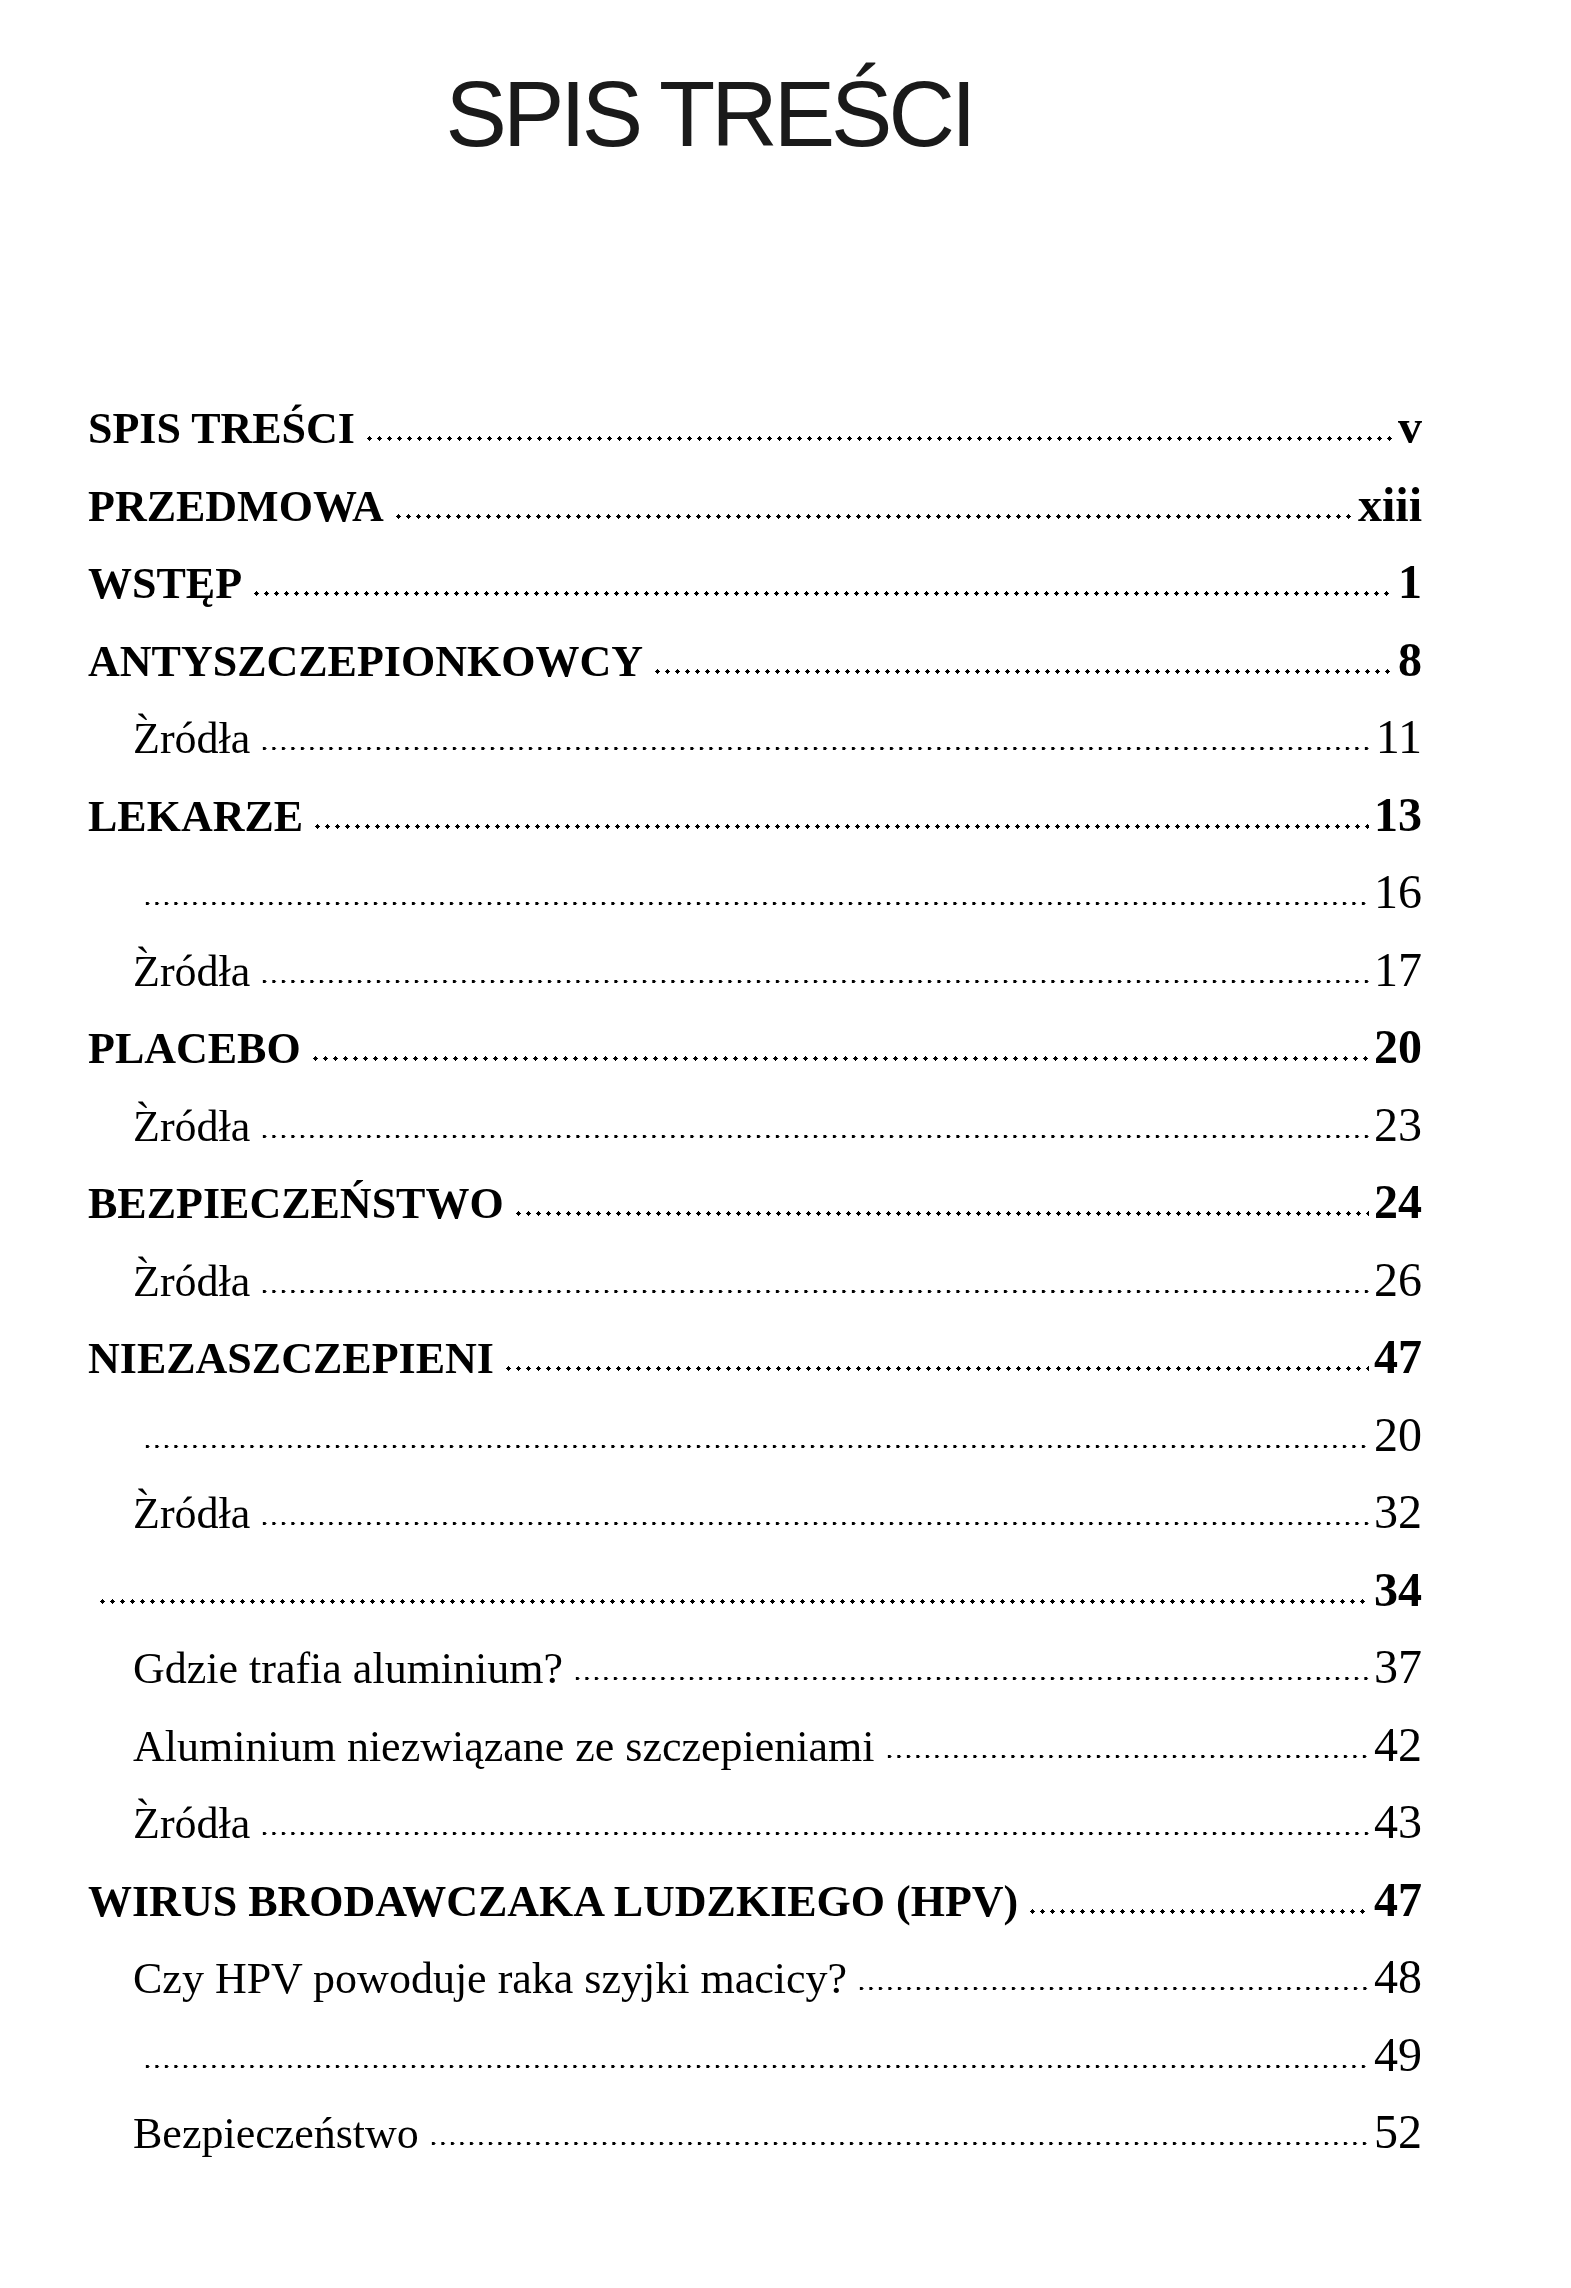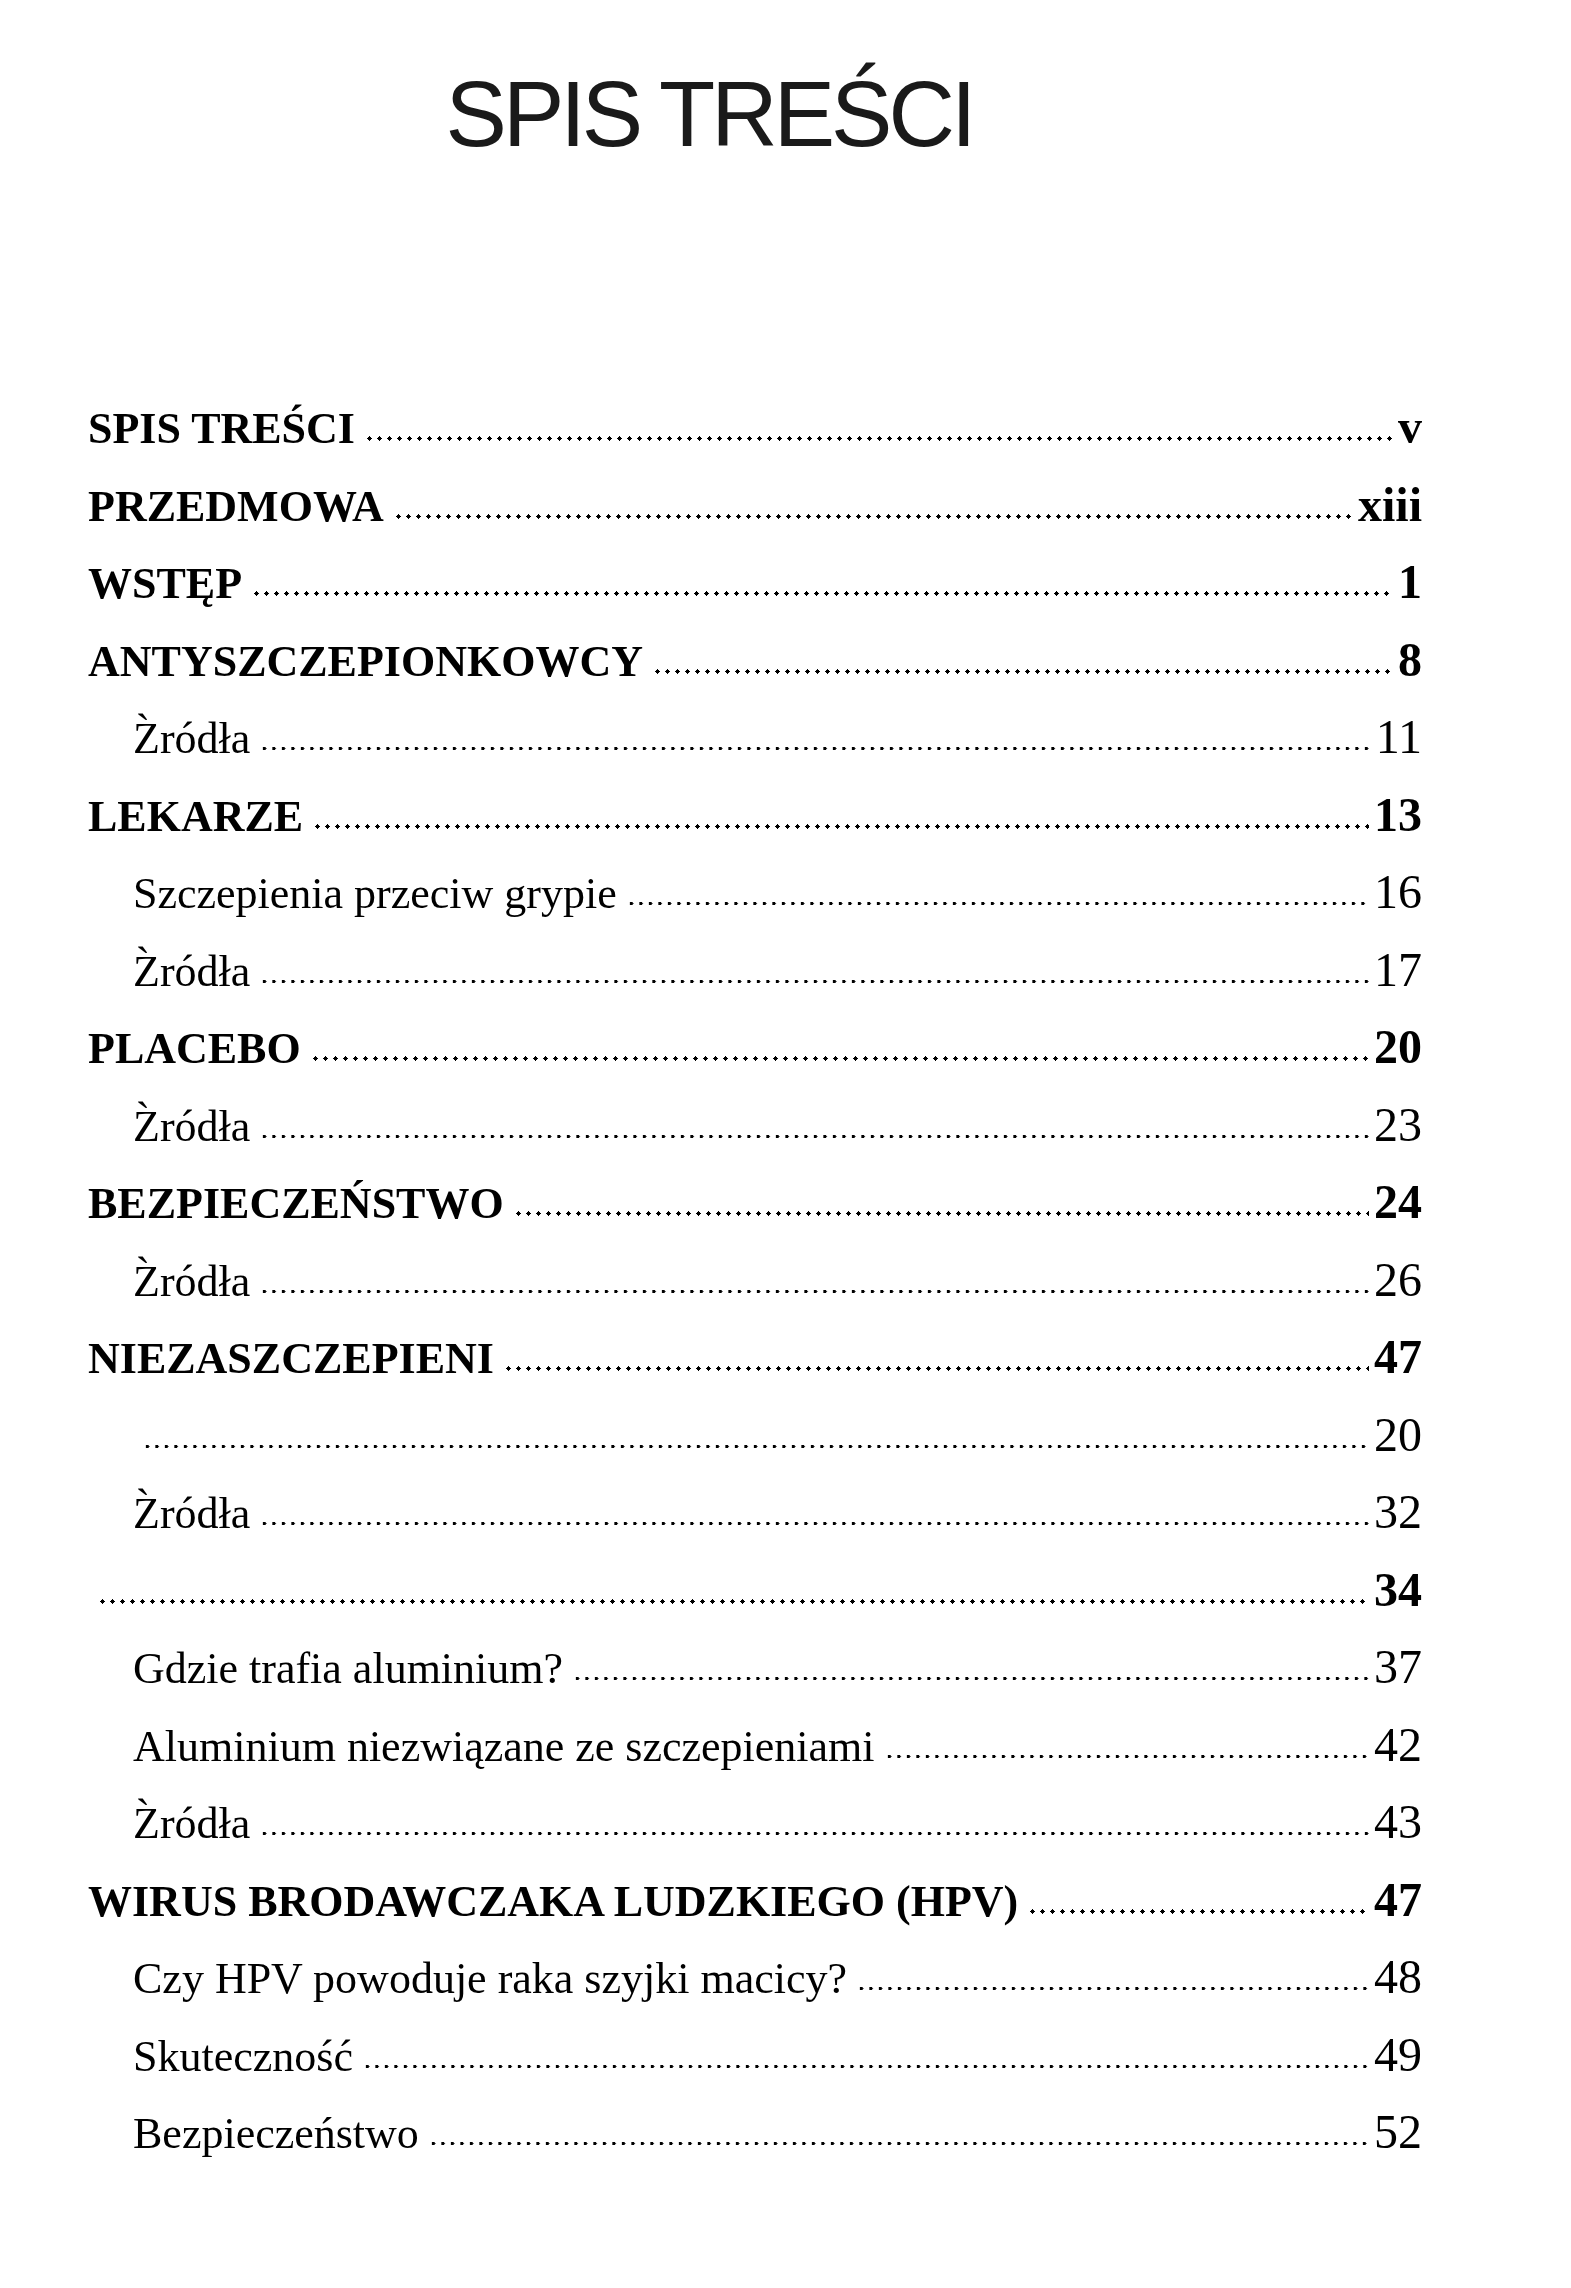--- a/index.html
+++ b/index.html
@@ -102,21 +102,20 @@
     <span class="label">Z̀ródła</span>
     <span class="dots"></span>
     <span class="pagenum">11</span>
   </div>
       <div class="row main">
     <span class="label">LEKARZE</span>
     <span class="dots"></span>
     <span class="pagenum">13</span>
   </div>
       <div class="row sub">
-    <span class="label">Szczepienia przeciw grypie</span>
     <span class="dots"></span>
     <span class="pagenum">16</span>
   </div>
       <div class="row sub">
     <span class="label">Z̀ródła</span>
     <span class="dots"></span>
     <span class="pagenum">17</span>
   </div>
       <div class="row main">
     <span class="label">PLACEBO</span>
@@ -175,21 +174,20 @@
     <span class="label">WIRUS BRODAWCZAKA LUDZKIEGO (HPV)</span>
     <span class="dots"></span>
     <span class="pagenum">47</span>
   </div>
       <div class="row sub">
     <span class="label">Czy HPV powoduje raka szyjki macicy?</span>
     <span class="dots"></span>
     <span class="pagenum">48</span>
   </div>
       <div class="row sub">
-    <span class="label">Skuteczność</span>
     <span class="dots"></span>
     <span class="pagenum">49</span>
   </div>
       <div class="row sub">
     <span class="label">Bezpieczeństwo</span>
     <span class="dots"></span>
     <span class="pagenum">52</span>
   </div>
     </div>
 </div>

